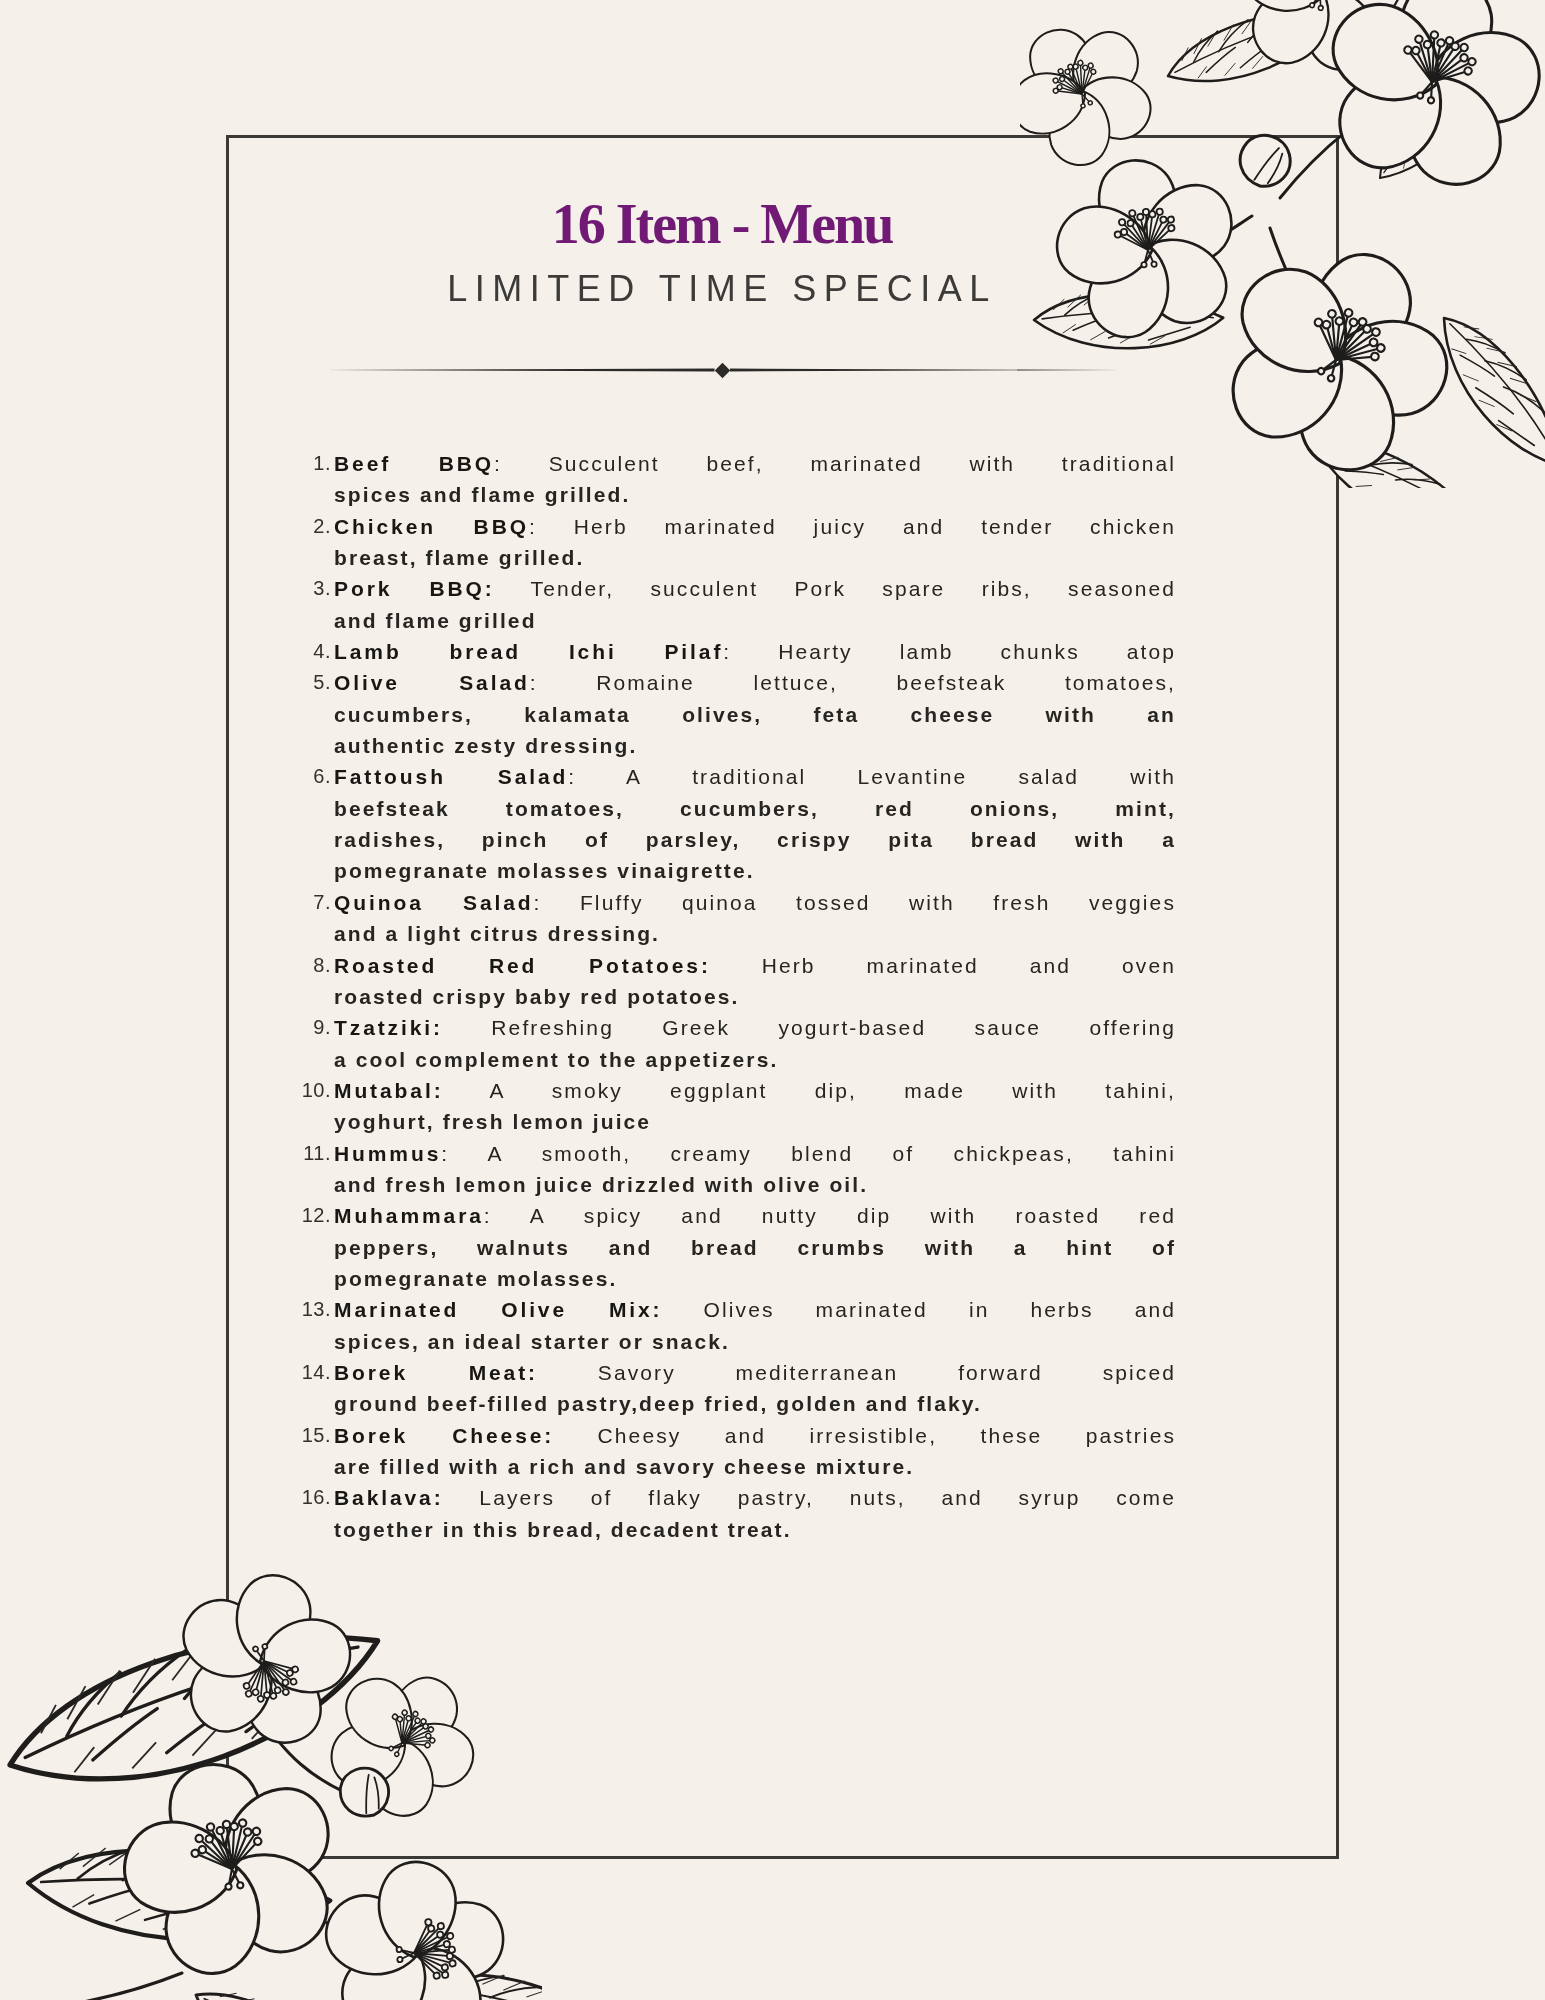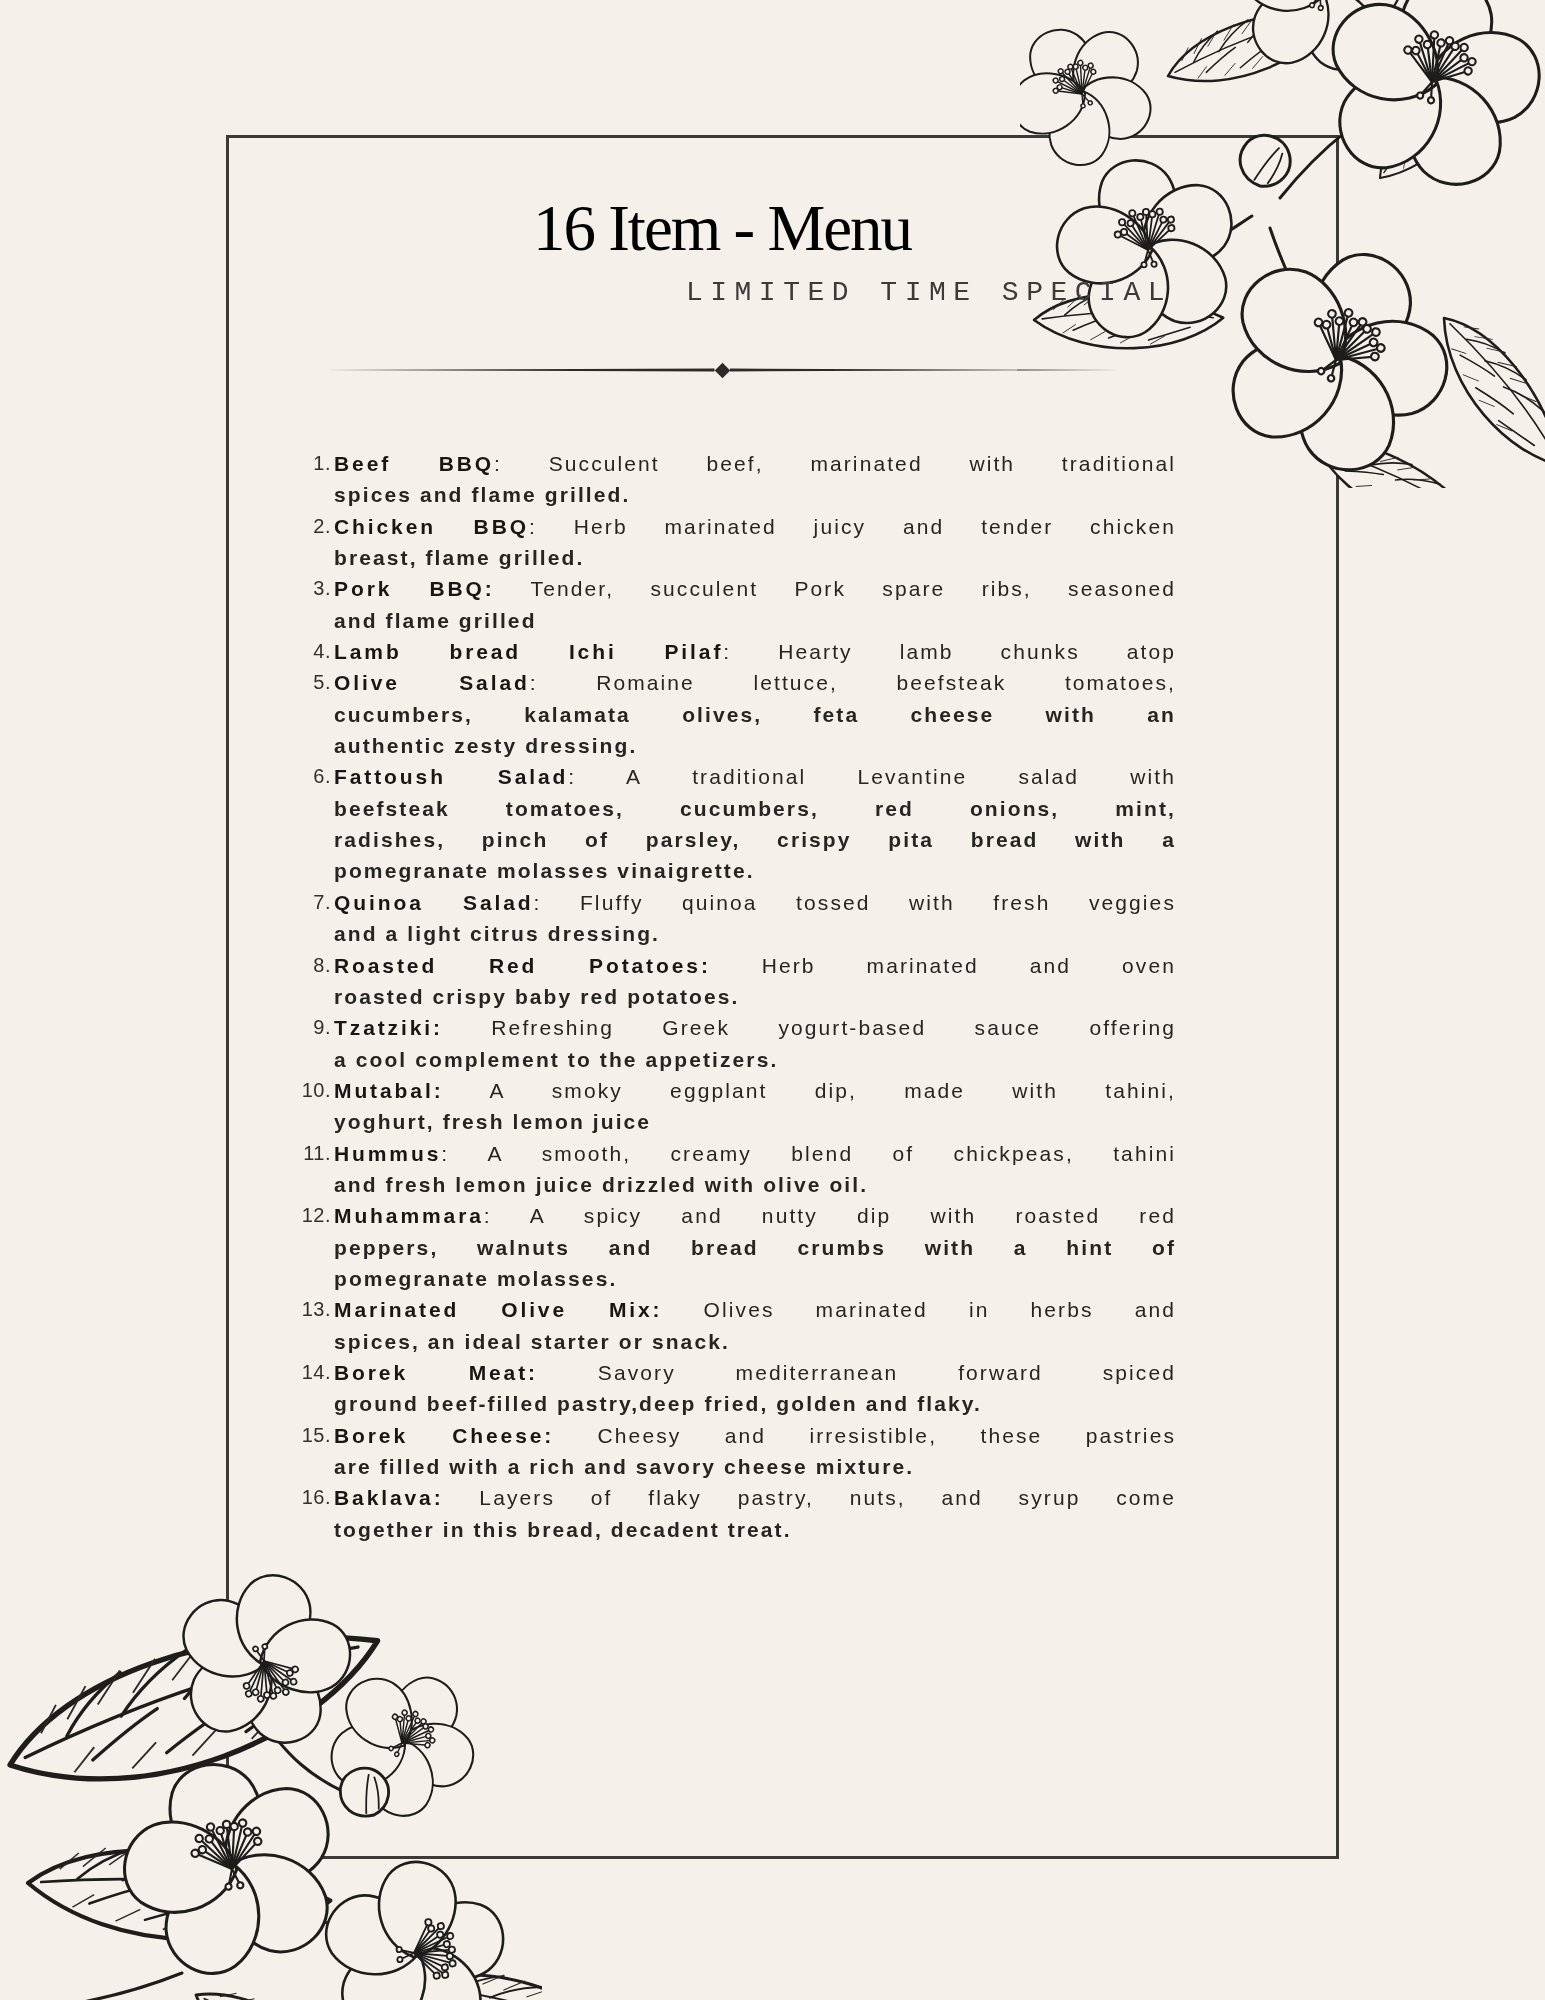--- a/index.html
+++ b/index.html
@@ -10,27 +10,27 @@
   }
   .frame{
     position:absolute;left:226px;top:135px;width:1107px;height:1718px;
     border:3px solid var(--frame,#3b3a37);z-index:1;
   }
   .header{
     position:absolute;left:272px;top:196px;width:900px;text-align:center;z-index:3;
   }
   .title{
     font-family:"Liberation Serif", serif;
-    font-size:65px;line-height:1.0;letter-spacing:-2px;
-    color:#000000;font-weight:400;
+    font-size:56px;line-height:1.0;letter-spacing:-2px;
+    color:#701a75;font-weight:700;
   }
   .subtitle{
     margin-top:16px;
-    font-family:Liberation Mono, monospace;
-    font-size:28px;letter-spacing:7.5px;color:#3c3b39;text-align:right;
+    font-family:Liberation Sans, sans-serif;
+    font-size:36px;letter-spacing:7.5px;color:#3c3b39;
   }
   .divider{
     position:absolute;left:322px;top:362px;width:800px;height:16px;z-index:3;
     display:flex;align-items:center;justify-content:center;
   }
   .divider .seg{flex:1;height:5px;background:#2c2b29;}
   .divider .seg.l{clip-path:polygon(0 50%, 100% 22%, 100% 78%);}
   .divider .seg.r{clip-path:polygon(0 22%, 100% 50%, 0 78%);}
   .divider .diamond{
     width:11px;height:11px;background:#2c2b29;transform:rotate(45deg);

